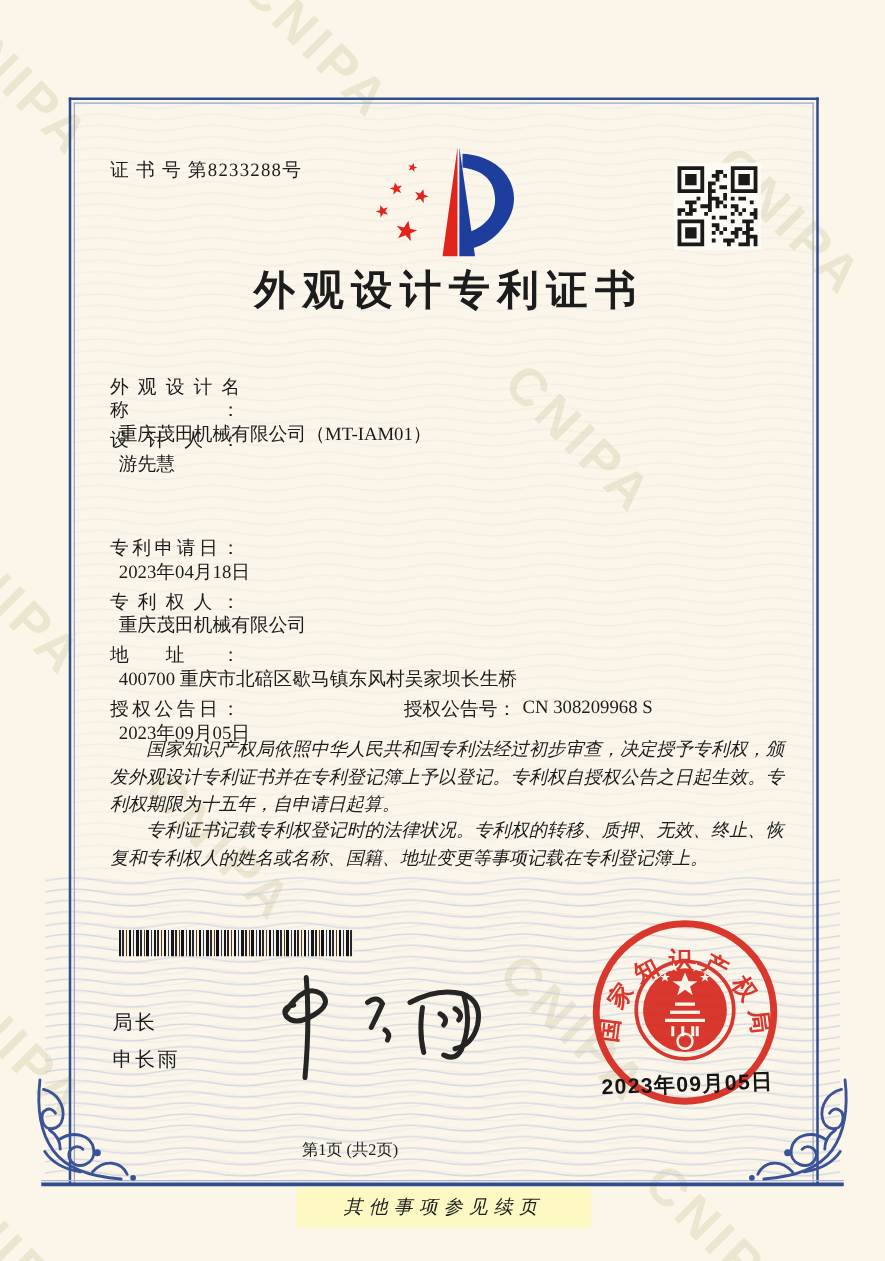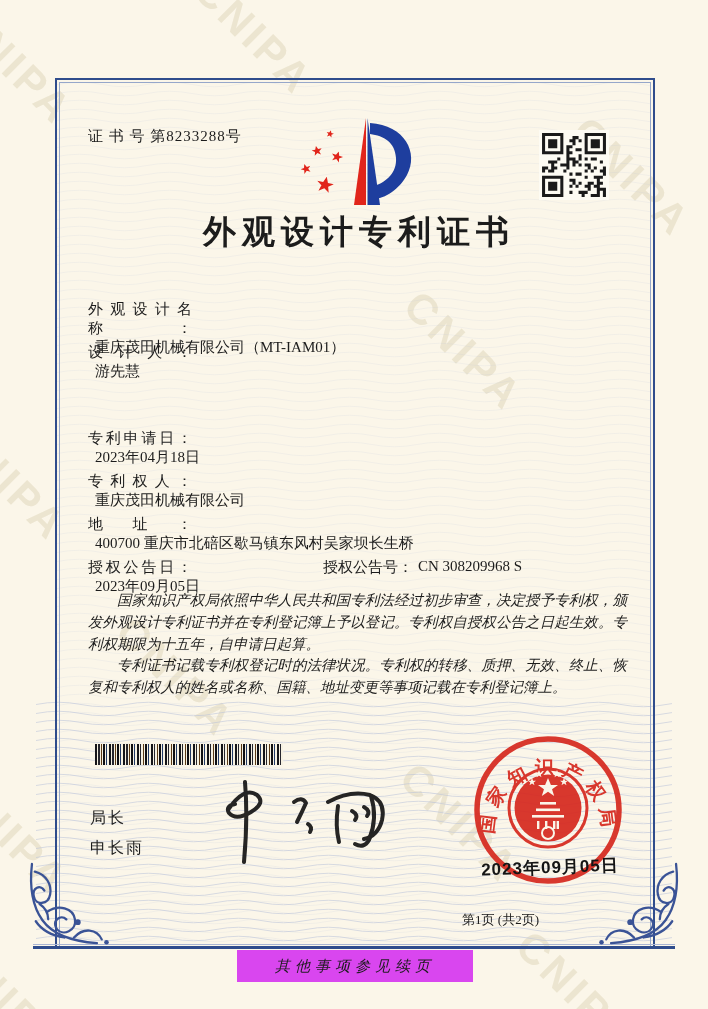--- a/index.html
+++ b/index.html
@@ -38,22 +38,22 @@
       #15151a 0 2px,#f6f1e2 2px 3px,#26262e 3px 4.5px,#f6f1e2 4.5px 6px,
       #5b3a16 6px 7px,#f6f1e2 7px 8px,#101014 8px 10px,#f6f1e2 10px 11.5px,
       #223a66 11.5px 12.5px,#f6f1e2 12.5px 14px);}
   
   .director{position:absolute;left:90px;font-family:"Liberation Sans",sans-serif;font-size:16px;letter-spacing:2px;}
   
   .seal-date{position:absolute;left:462px;top:856px;width:176px;text-align:center;
      font-family:"Liberation Sans",sans-serif;font-size:17px;font-weight:bold;color:#151515;
      transform:rotate(-2deg);letter-spacing:1px;}
   
-  .page-ind{position:absolute;left:55px;top:911px;width:484px;text-align:right;font-size:13px;}
-  .cont-box{position:absolute;left:237px;top:950px;width:236px;height:32px;background:#d946ef;
+  .page-ind{position:absolute;left:38px;top:911px;width:484px;text-align:center;font-size:13px;}
+  .cont-box{position:absolute;left:237px;top:950px;width:236px;height:32px;background:#fef9c3;
      text-align:center;line-height:32px;font-size:15px;font-style:italic;letter-spacing:5px;}
   svg{display:block;}
 </style>
 </head>
 <body>
 
 <div id="page">
 
   <svg width="0" height="0" style="position:absolute">
     <defs>

